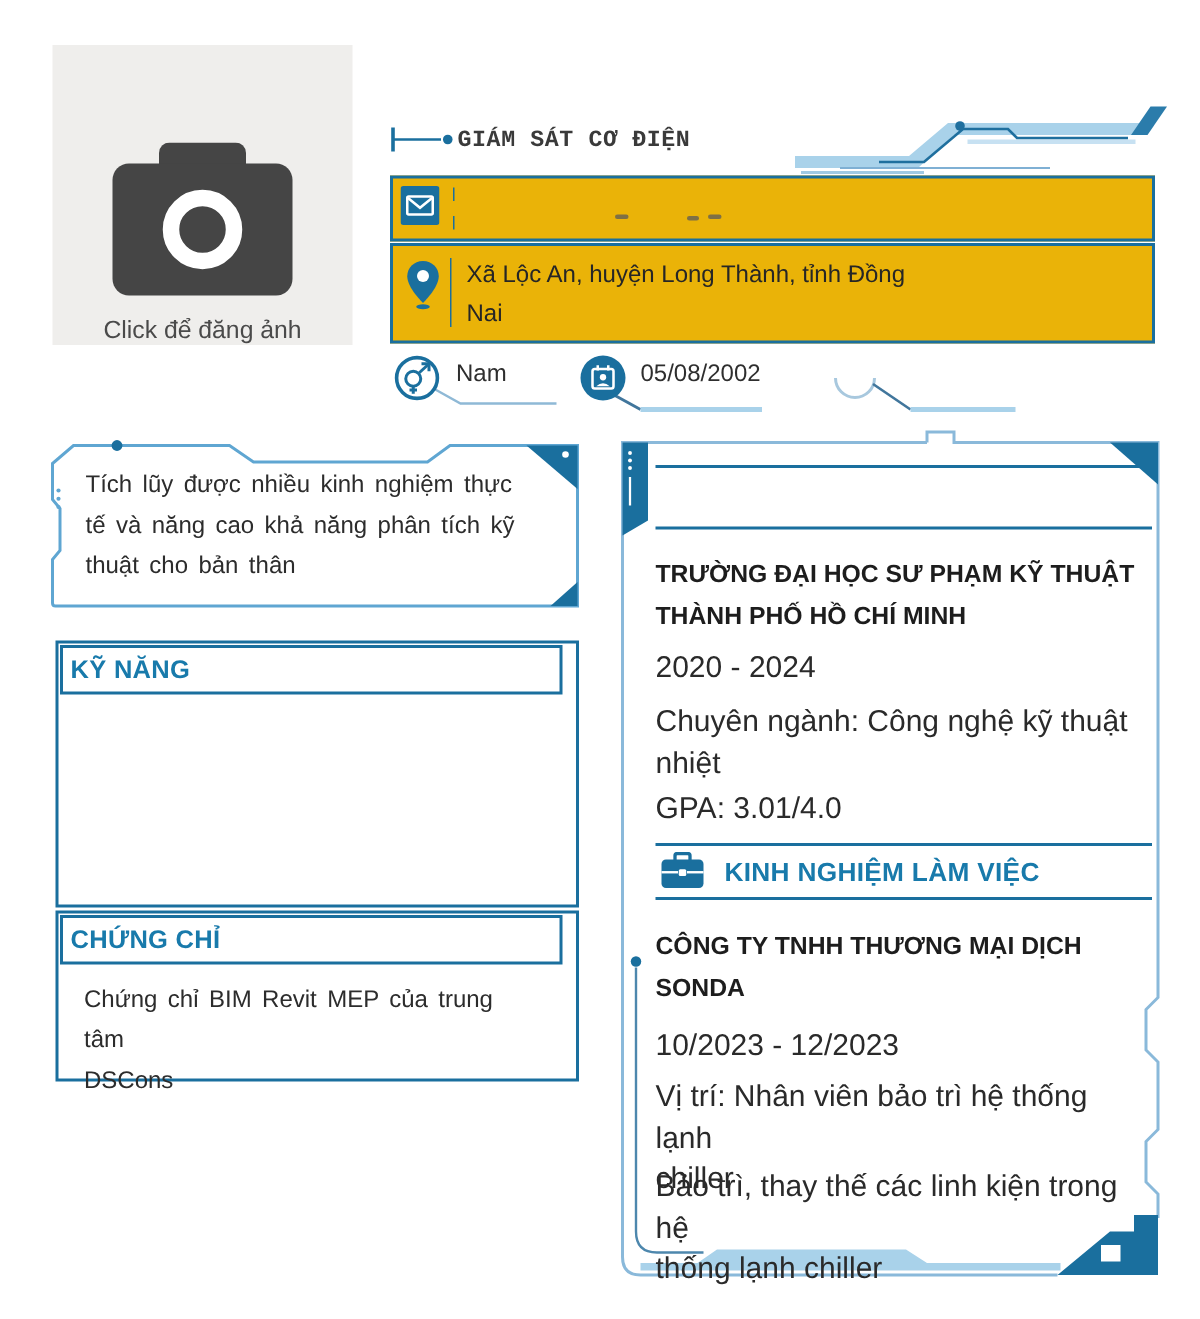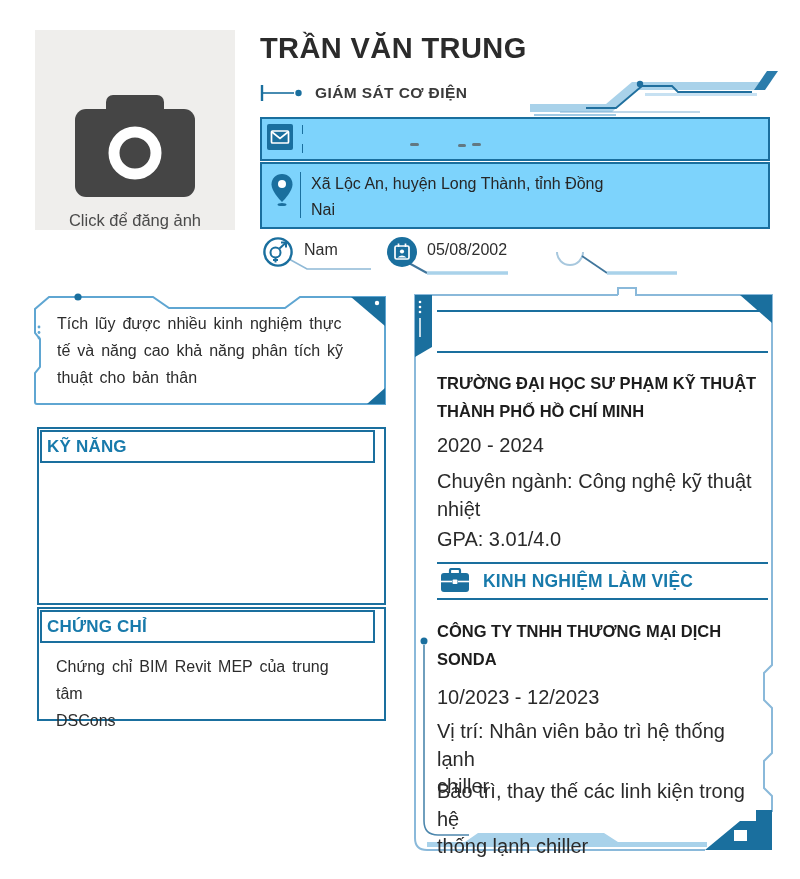--- a/index.html
+++ b/index.html
@@ -5,24 +5,24 @@
   html,body{margin:0;padding:0;background:#fff;}
   .page{position:relative;width:800px;height:879px;background:#ffffff;overflow:hidden;
         font-family:"Liberation Sans","DejaVu Sans",sans-serif;color:#262626;}
   .abs{position:absolute;}
 
   
   .photo-box{left:35px;top:30px;width:200px;height:200px;background:#efeeec;cursor:pointer;
              display:flex;flex-direction:column;align-items:center;justify-content:flex-end;}
   .photo-caption{font-size:16.5px;color:#4a4a4a;}
   .cv-name{left:260px;top:32px;font-size:29px;font-weight:800;letter-spacing:.4px;color:#2b2b2b;}
-  .job-title-row{left:260px;top:84px;display:flex;align-items:center;gap:11px;}
+  .job-title-row{left:260px;top:84px;display:flex;align-items:center;gap:1px;font-family:Liberation Mono, monospace;}
   .job-title{font-size:15.5px;font-weight:600;color:#3a3a3a;letter-spacing:.4px;}
 
-  .field-box{border:2px solid #1a6f9e;background:#7dd3fc;display:flex;align-items:flex-start;}
+  .field-box{border:2px solid #1a6f9e;background:#eab308;display:flex;align-items:flex-start;}
   .email-box{left:260px;top:117px;width:506px;height:40px;}
   .address-box{left:260px;top:162px;width:506px;height:63px;}
   .sep-full{width:0;border-left:1.6px solid #1a6f9e;height:46px;margin-top:8px;}
   .sep-seg{position:absolute;left:40px;width:0;border-left:1.6px solid #1a6f9e;height:9px;}
   .addr-text{font-size:16px;line-height:26px;padding:7px 10px 0 10px;white-space:pre-line;}
   .remnant{position:absolute;height:3px;background:#5a5a5a;border-radius:2px;opacity:.75;}
 
   .info-label{font-size:16px;color:#2e2e2e;}
 
   
@@ -52,21 +52,20 @@
 
   <div class="abs photo-box">
     <svg width="126" height="108" viewBox="0 0 126 108" style="margin-bottom:8px">
       <rect x="34" y="0" width="58" height="24" rx="7" fill="#454545"></rect>
       <rect x="3" y="14" width="120" height="88" rx="11" fill="#454545"></rect>
       <circle cx="63" cy="58" r="21" fill="none" stroke="#ffffff" stroke-width="11"></circle>
     </svg>
     <div class="photo-caption">Click để đăng ảnh</div>
   </div>
 
-  <div class="abs cv-name">TRẦN VĂN TRUNG</div>
 
   <div class="abs job-title-row">
     <svg width="44" height="18" viewBox="0 0 44 18">
       <line x1="2" y1="1" x2="2" y2="17" stroke="#1a6f9e" stroke-width="2.4"></line>
       <line x1="2" y1="9" x2="34" y2="9" stroke="#1a6f9e" stroke-width="1.6"></line>
       <circle cx="38.5" cy="9" r="3.2" fill="#1a6f9e"></circle>
     </svg>
     <span class="job-title">GIÁM SÁT CƠ ĐIỆN</span>
   </div>
 

